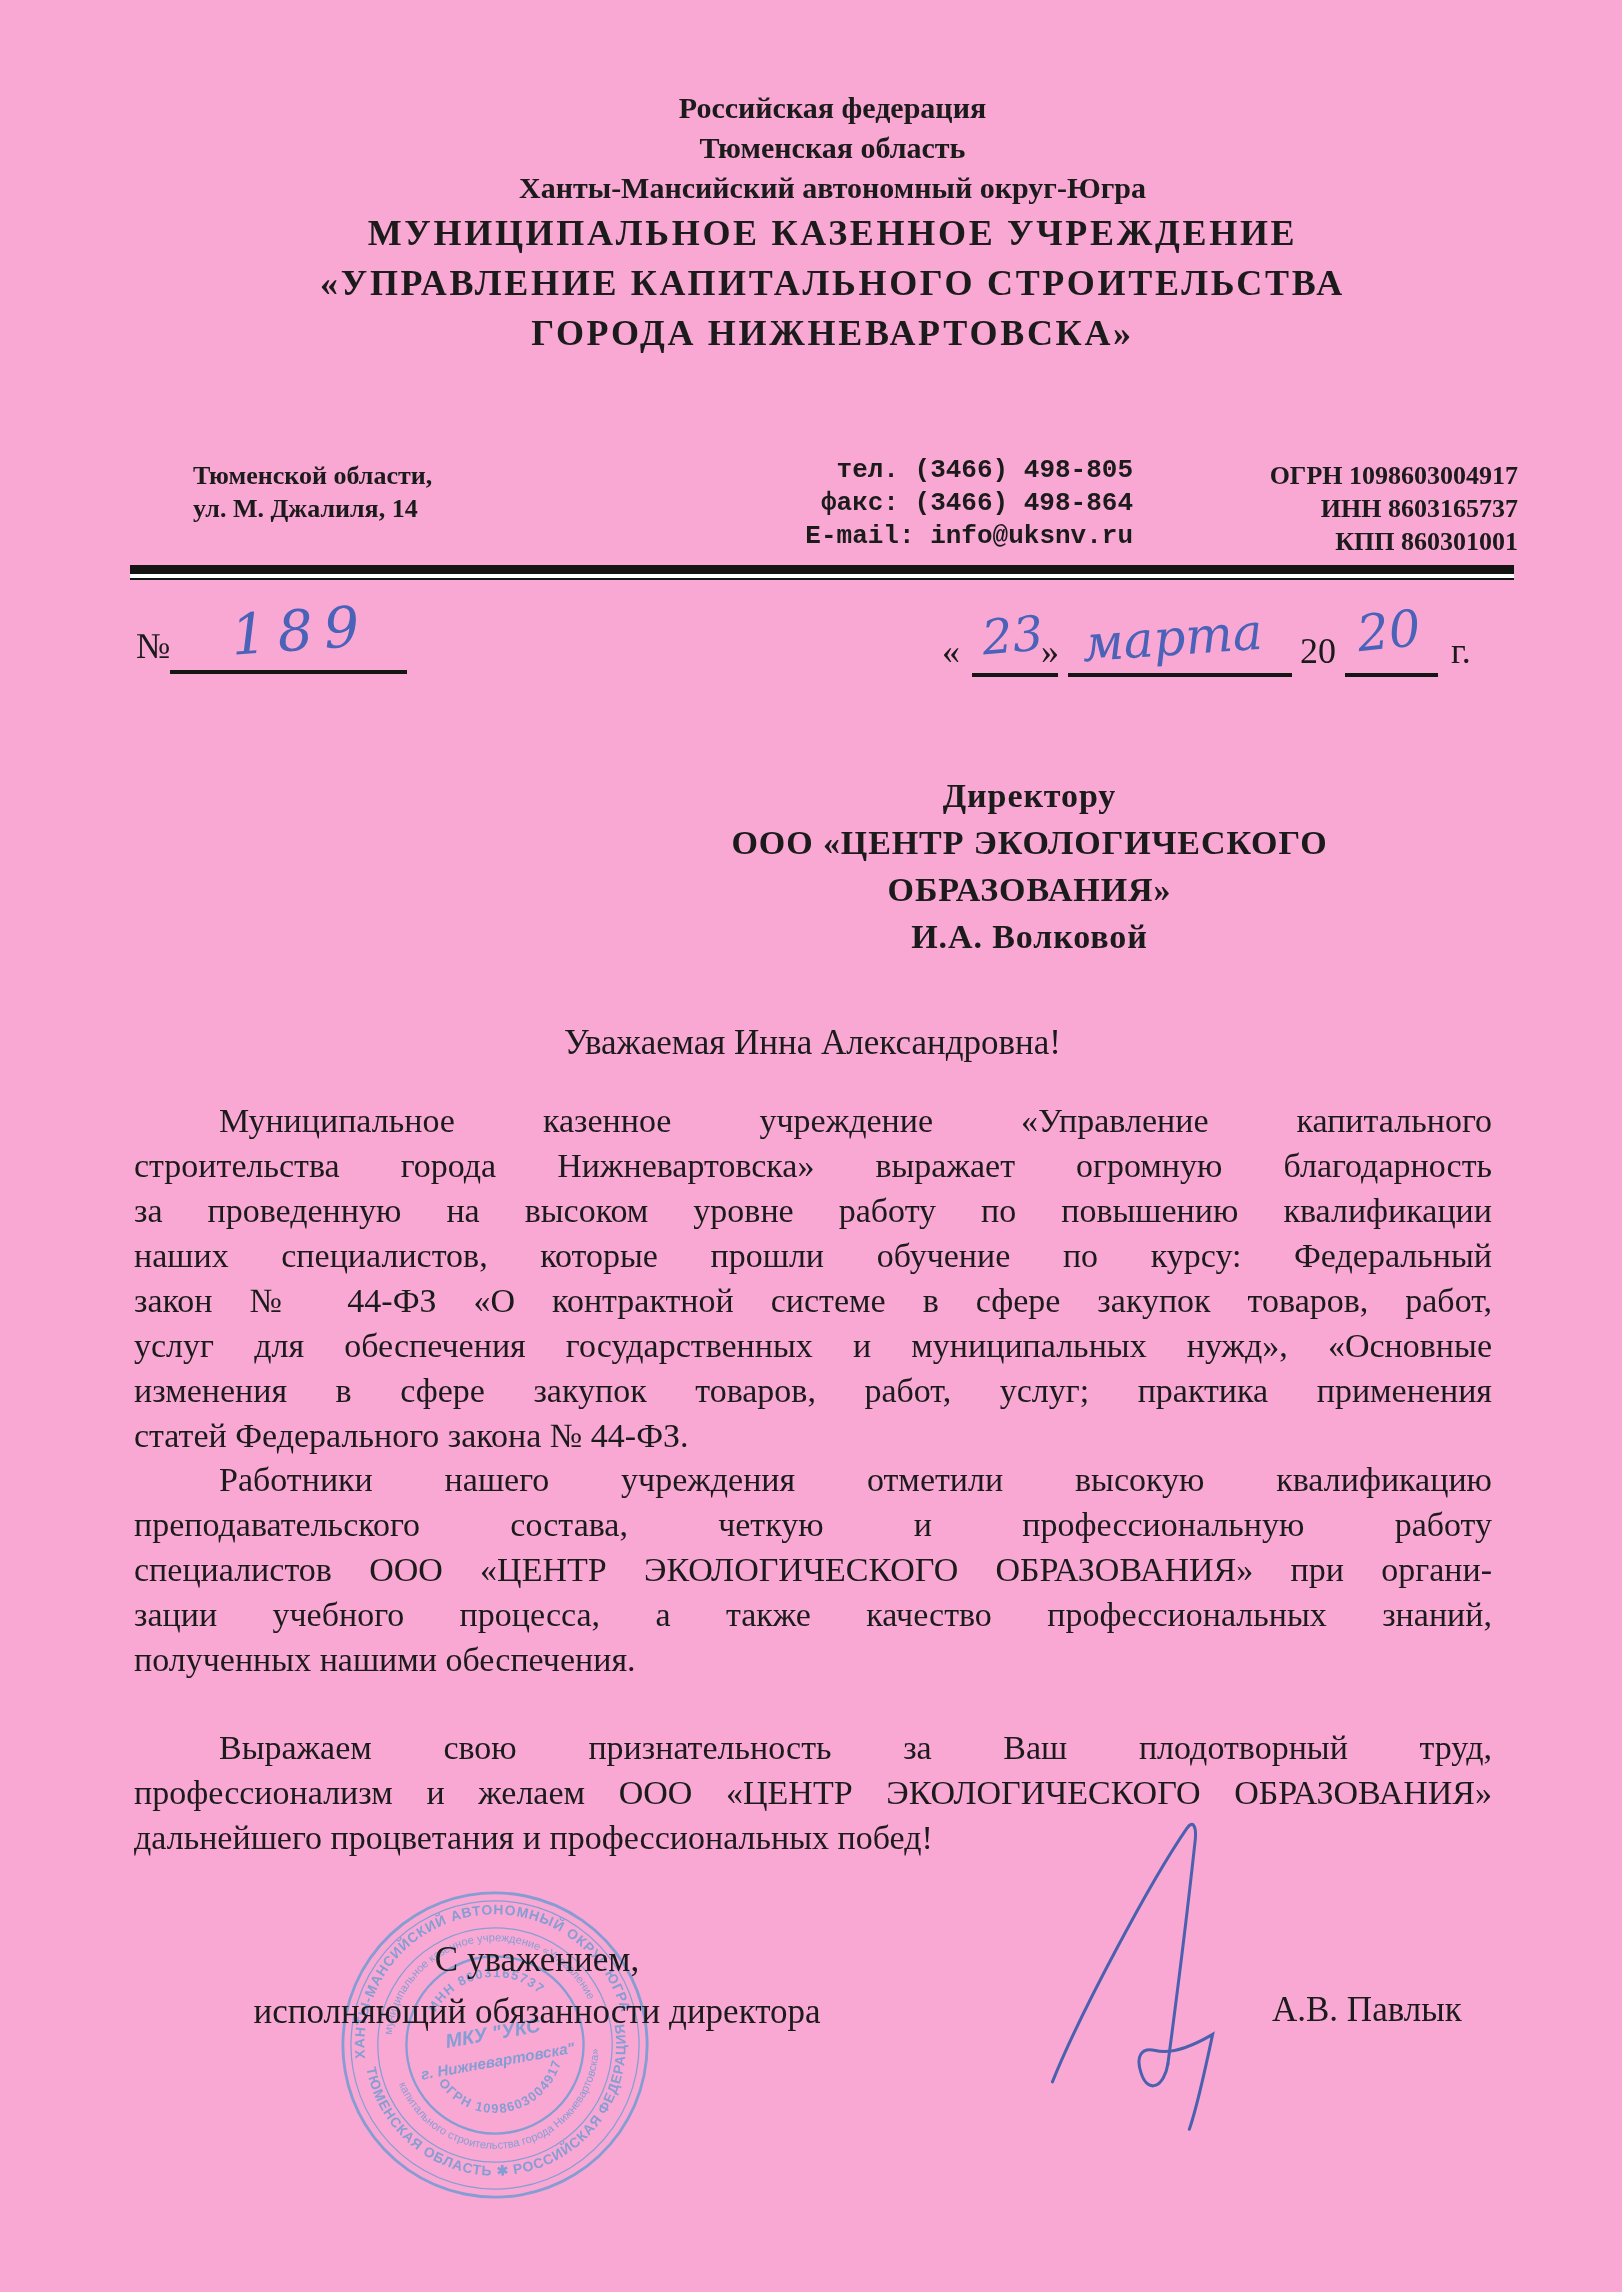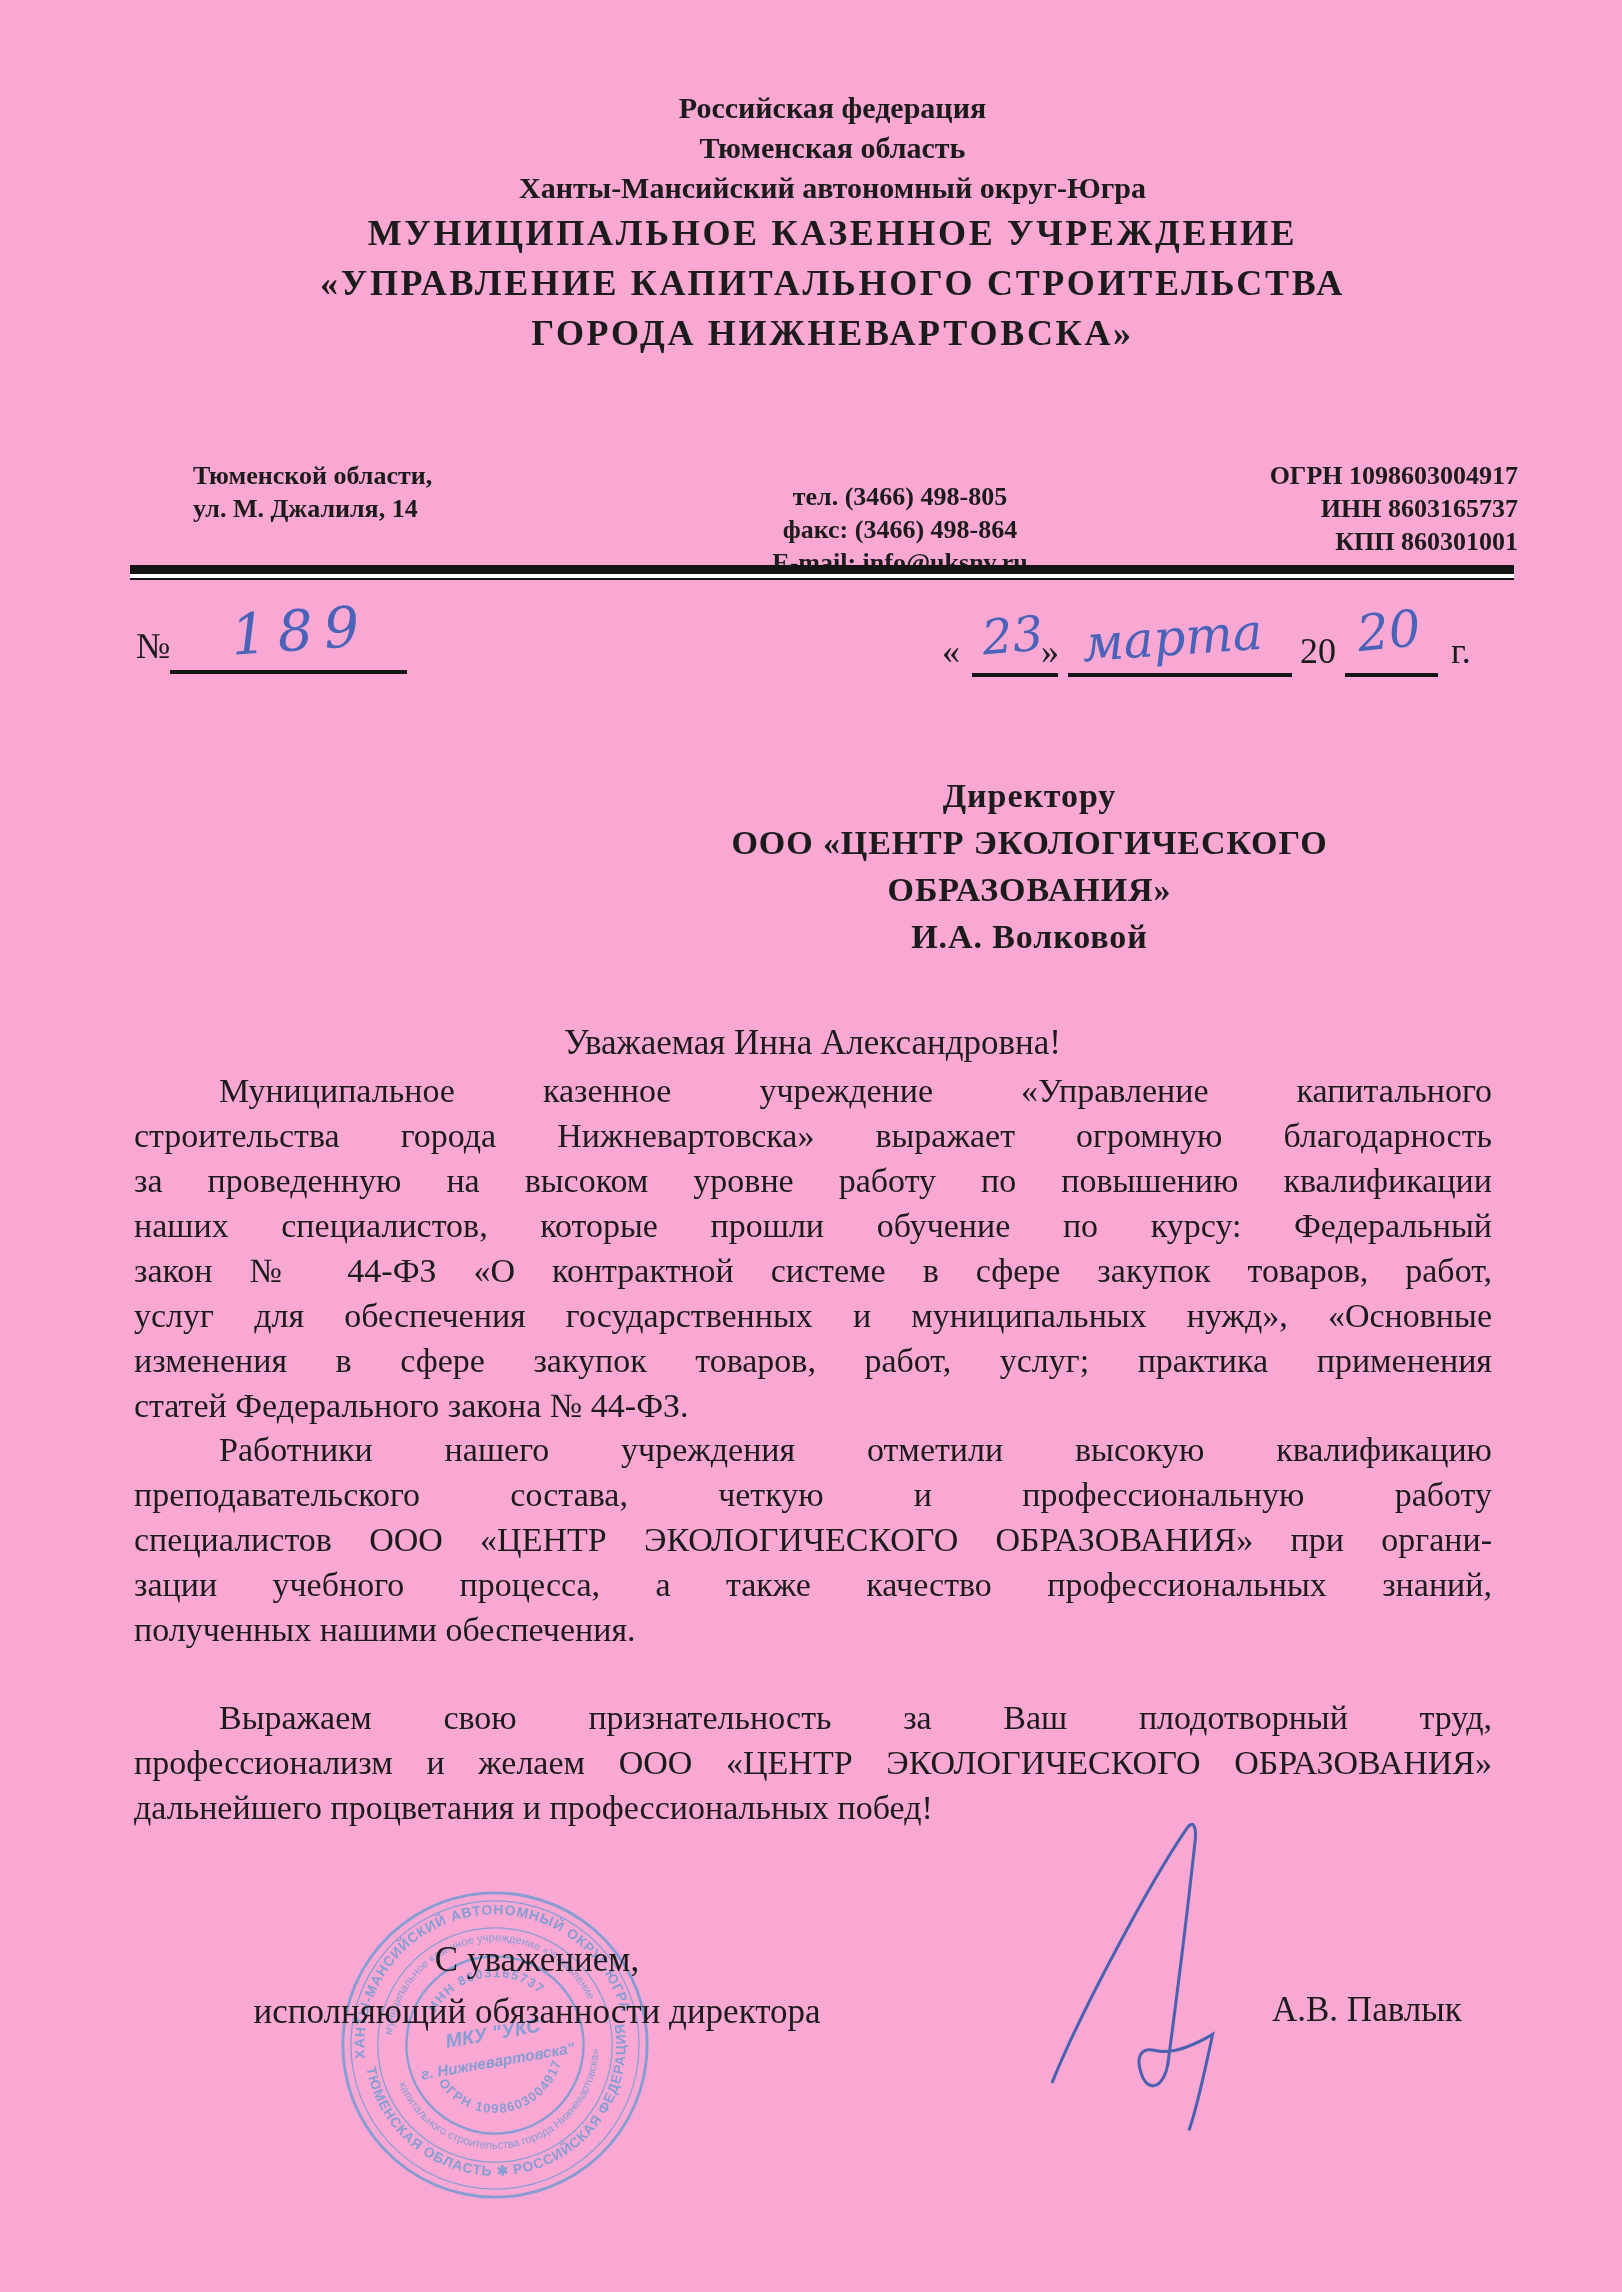--- a/index.html
+++ b/index.html
@@ -8,37 +8,37 @@
     font-family:"Liberation Serif", serif;color:#1b1b1b;overflow:hidden;
   }
   .abs{position:absolute;}
   
   .lh-top{left:107px;top:88px;width:1451px;text-align:center;font-weight:bold;}
   .lh-line{font-size:30px;line-height:40px;}
   .lh-org{font-size:36px;line-height:50px;letter-spacing:2.7px;font-weight:bold;}
   
   .contact{font-weight:bold;font-size:26px;line-height:33px;}
   .col-address{left:193px;top:459px;width:466px;text-align:left;}
-  .col-phones{left:667px;top:480px;width:466px;text-align:center;}
+  .col-phones{left:667px;top:454px;width:466px;text-align:right;font-family:Liberation Mono, monospace;}
   .col-codes{left:1039px;top:459px;width:479px;text-align:right;}
   
   .rule{left:130px;top:565px;width:1384px;height:3.6px;background:#fff;
         border-top:9px solid #141414;border-bottom:2.7px solid #141414;}
   
   .printed{font-size:36px;}
   .hand{font-family:"DejaVu Serif", serif;font-style:italic;color:#4a63b8;}
   .uline{height:3.6px;background:#151515;}
   
   .addressee{left:555px;top:772px;width:949px;text-align:center;font-weight:bold;
              font-size:34px;line-height:47px;letter-spacing:0.9px;}
   .salutation{left:134px;top:983px;width:1357px;text-align:center;font-size:35px;margin-top:40px;}
   
   .bodyblock{left:134px;width:1358px;font-size:34px;}
   .line{text-align:justify;text-align-last:justify;line-height:45px;white-space:normal;}
-  .line.first{padding-left:85px;}
+  .line.first{padding-left:85px;margin-top:30px;}
   .line.last{text-align-last:left;}
   
   .signoff{left:134px;top:1934px;width:806px;font-size:35px;line-height:52px;text-align:center;}
   .signer-name{left:1272px;top:1990px;width:269px;font-size:35px;}
   
   .stamp{left:325px;top:1875px;opacity:.82;filter:blur(0.4px);}
   .sig{left:1012px;top:1791px;}
 </style>
 </head>
 <body>

